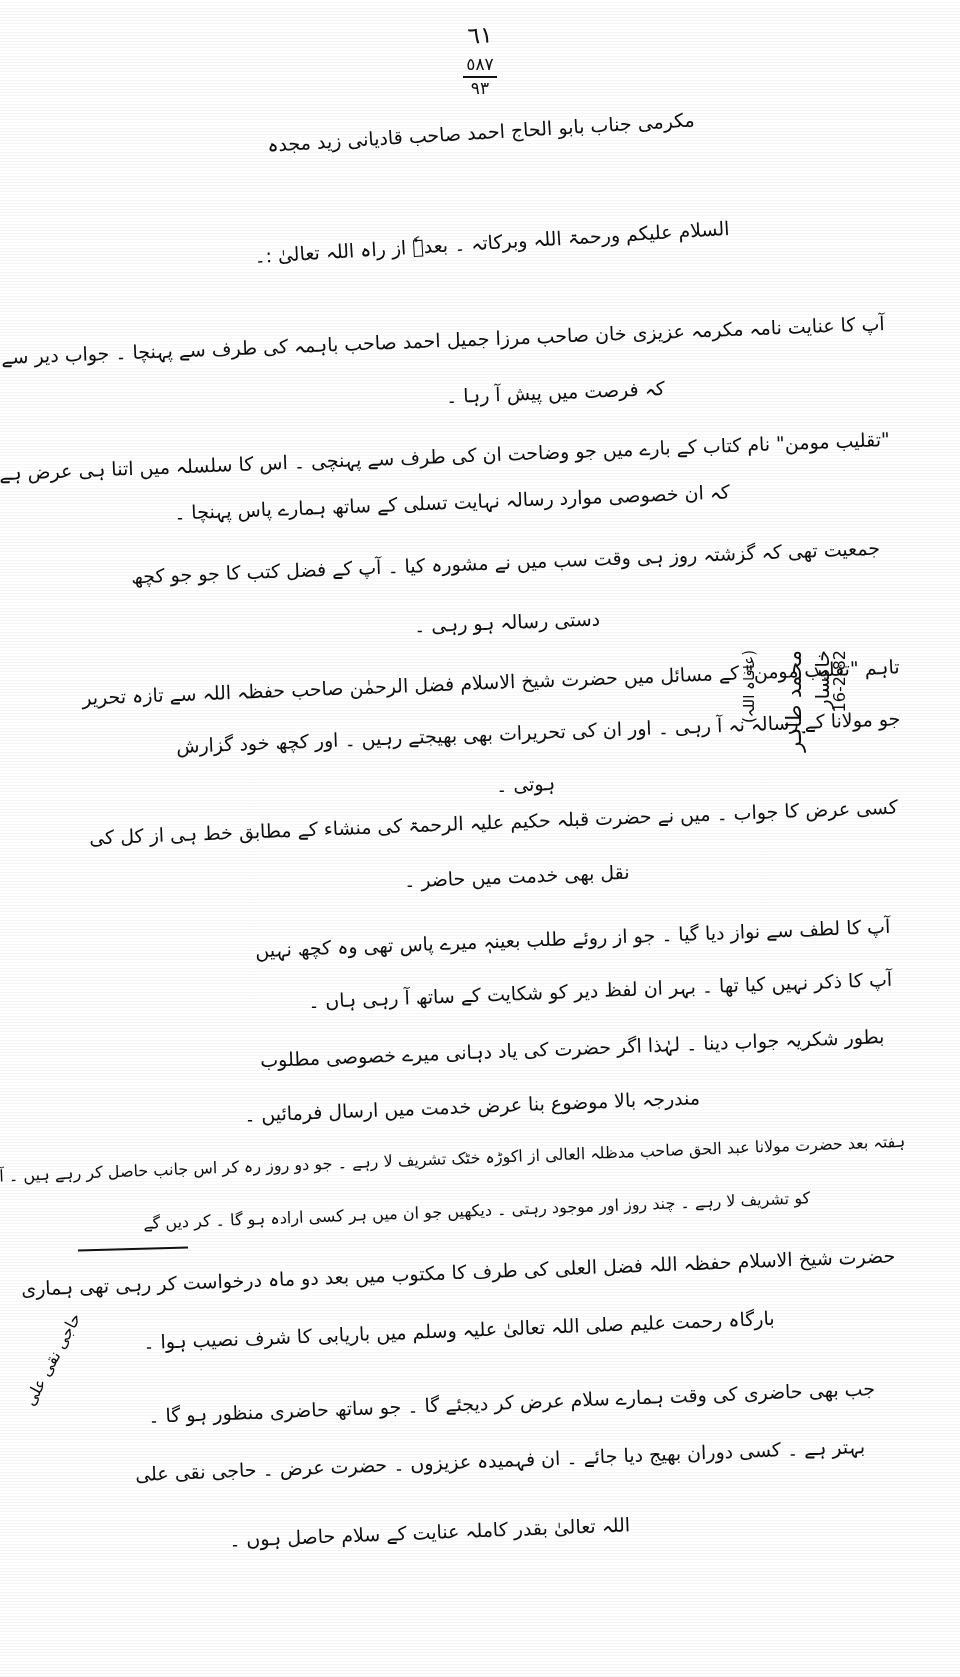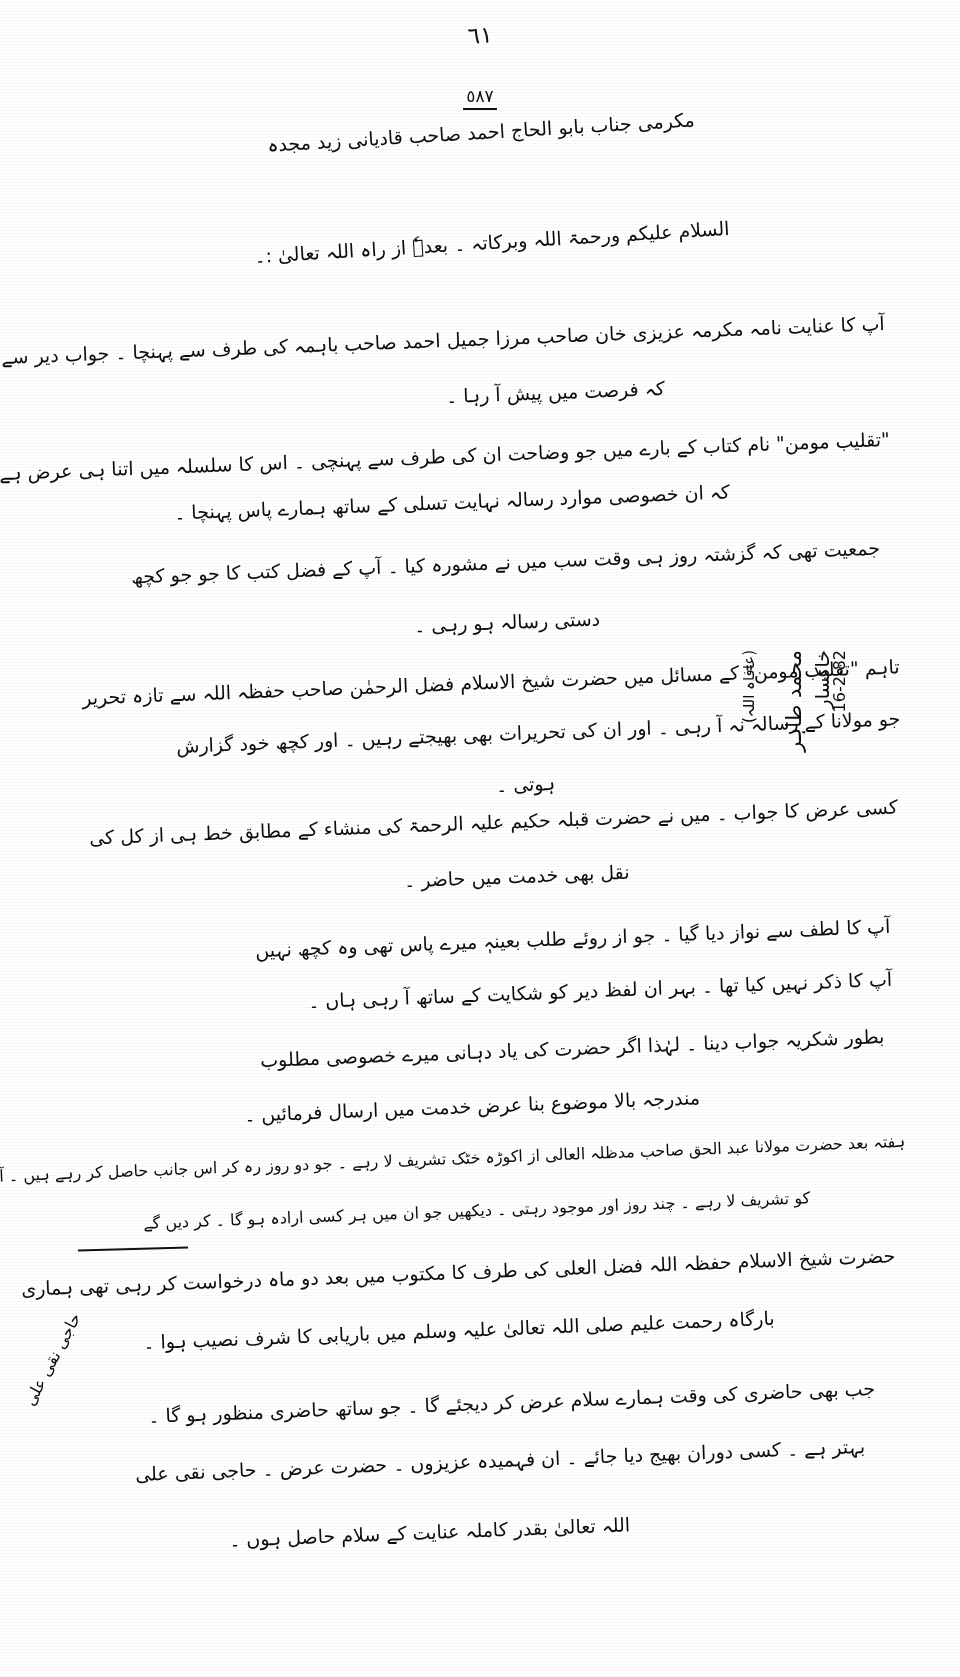--- a/index.html
+++ b/index.html
@@ -32,21 +32,20 @@
   }
   .fraction {
     position: absolute;
     top: 56px;
     left: 0;
     width: 960px;
     text-align: center;
     font-size: 17px;
     color: #111;
     line-height: 1.05;
-    margin-top: 32px;
   }
   .fraction .num { display: block; }
   .fraction .bar {
     display: block;
     width: 34px;
     height: 2px;
     background: #111;
     margin: 2px auto;
   }
   .fraction .den { display: block; }
@@ -129,20 +128,21 @@
 </head>
 <body>
 
 <div class="page">
 
   <div class="page-num">٦١</div>
 
   <div class="fraction">
     <span class="num">٥٨٧</span>
     <span class="bar"></span>
+    <span class="den">٩٣</span>
   </div>
 
   <div class="line ink-md slant2" style="top:122px; right:265px;">مکرمی جناب بابو الحاج احمد صاحب قادیانی زید مجدہ</div>
 
   <div class="line ink-md slant2" style="top:232px; right:230px;">السلام علیکم ورحمۃ اللہ وبرکاتہ ۔ بعدہٗ از راہ اللہ تعالیٰ :۔</div>
 
   <div class="line ink-md slant1" style="top:330px; right:75px;">آپ کا عنایت نامہ مکرمہ عزیزی خان صاحب مرزا جمیل احمد صاحب باہمہ کی طرف سے پہنچا ۔ جواب دیر سے</div>
   <div class="line ink-md slant1" style="top:382px; right:295px;">کہ فرصت میں پیش آ رہا ۔</div>
 
   <div class="line ink-md slant1" style="top:446px; right:70px;">"تقلیب مومن" نام کتاب کے بارے میں جو وضاحت ان کی طرف سے پہنچی ۔ اس کا سلسلہ میں اتنا ہی عرض ہے</div>

